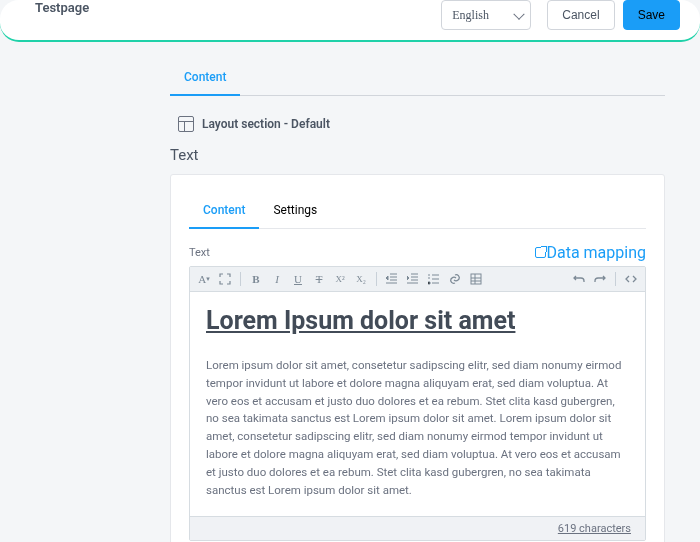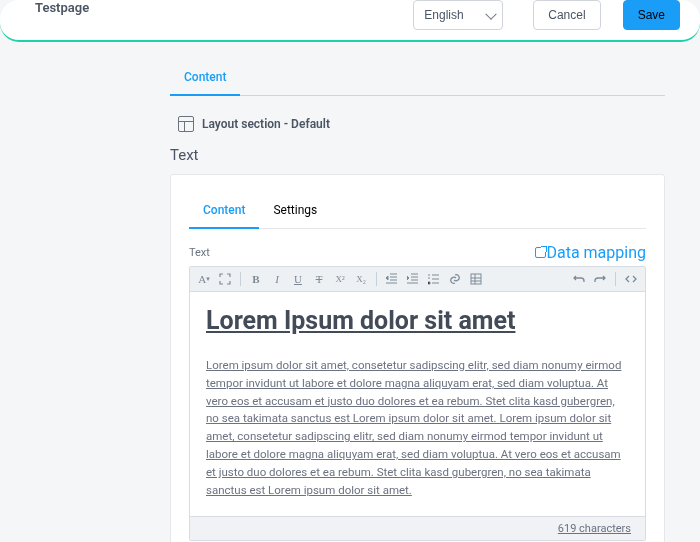--- a/index.html
+++ b/index.html
@@ -1,23 +1,23 @@
 <!DOCTYPE html>
 <html><head>
 <meta charset="utf-8">
 <style>
 * { box-sizing: border-box; margin: 0; padding: 0; }
 body { font-family: -apple-system, BlinkMacSystemFont, "Segoe UI", Roboto, sans-serif; background: #f4f6f8; color: #4b5563; font-size: 13px; width: 700px; }
 .header { background: #fff; height: 42px; display: flex; align-items: flex-start; padding: 0 20px 0 35px; border-bottom: 2px solid #1fd1a9; border-radius: 19px; }
 .page-title { font-size: 13px; font-weight: 600; color: #4b5563; flex: 0 0 auto; }
 .header-spacer { flex: 1; }
-.lang-select { border: 1px solid #d1d5db; border-radius: 4px; height: 30px; padding: 0 24px 0 10px; font-size: 12px; color: #4b5563; background: #fff; appearance: none; position: relative; min-width: 90px; }
+.lang-select { border: 1px solid #d1d5db; border-radius: 4px; height: 30px; padding: 0 24px 0 10px; font-size: 12px; color: #4b5563; background: #fff; appearance: none; position: relative; min-width: 90px; font-family: Liberation Serif, serif; }
 .select-wrap { position: relative; margin-right: 8px; }
 .select-wrap::after { content: ""; position: absolute; right: 8px; top: 50%; width: 7px; height: 7px; border-right: 1.5px solid #6b7280; border-bottom: 1.5px solid #6b7280; transform: translateY(-60%) rotate(45deg); pointer-events: none; }
-.btn { border: 1px solid #d1d5db; border-radius: 4px; height: 30px; padding: 0 14px; font-size: 12px; background: #fff; color: #4b5563; cursor: pointer; margin-left: 22px; }
+.btn { border: 1px solid #d1d5db; border-radius: 4px; height: 30px; padding: 0 14px; font-size: 12px; background: #fff; color: #4b5563; cursor: pointer; margin-left: 8px; }
 .btn-primary { background: #1a9df7; border-color: #1a9df7; color: #000000; }
 .content-area { padding: 18px 35px 30px; }
 .inner { max-width: 510px; margin: 0 0 0 135px; }
 .tabs { display: flex; border-bottom: 1px solid #d1d5db; margin-bottom: 20px; }
 .tab { padding: 10px 14px; font-size: 12px; color: #6b7280; cursor: pointer; border-bottom: 2px solid transparent; margin-bottom: -1px; }
 .tab.active { color: #1a9df7; border-bottom-color: #1a9df7; font-weight: 500; }
 .section-head { display: flex; align-items: center; gap: 8px; margin-bottom: 14px; margin-left: 8px; }
 .layout-icon { width: 16px; height: 16px; border: 1.5px solid #6b7280; border-radius: 2px; position: relative; flex-shrink: 0; }
 .layout-icon::before { content: ""; position: absolute; left: 0; right: 0; top: 4px; border-top: 1.5px solid #6b7280; }
 .layout-icon::after { content: ""; position: absolute; top: 4px; bottom: 0; left: 5px; border-left: 1.5px solid #6b7280; }
@@ -33,21 +33,21 @@
 .map-icon { width: 11px; height: 11px; border: 1.3px solid #1a9df7; border-radius: 2px; position: relative; }
 .map-icon::after { content: ""; position: absolute; right: -2px; top: -2px; width: 5px; height: 5px; border-top: 1.3px solid #1a9df7; border-right: 1.3px solid #1a9df7; background: #fff; transform: rotate(0); }
 .editor { border: 1px solid #d6dce1; border-radius: 2px; }
 .toolbar { background: #eef1f4; border-bottom: 1px solid #d6dce1; padding: 5px 8px; display: flex; align-items: center; gap: 9px; }
 .tb-icon { width: 12px; height: 12px; color: #7d8a96; display: inline-flex; align-items: center; justify-content: center; font-size: 11px; cursor: pointer; font-family: Georgia, serif; }
 .tb-icon svg { width: 12px; height: 12px; }
 .tb-spacer { flex: 1; }
 .tb-sep { width: 1px; height: 14px; background: #c8d0d8; }
 .editor-body { padding: 14px 16px 16px; }
 .editor-body h2 { font-size: 25px; font-weight: 700; color: #424b57; margin-bottom: 22px; text-decoration: underline; }
-.editor-body p { font-size: 11.5px; color: #6b7280; line-height: 1.55; text-decoration: underline; }
+.editor-body p { font-size: 11.5px; color: #6b7280; line-height: 1.55; }
 .editor-footer { background: #f0f2f5; border-top: 1px solid #d6dce1; padding: 5px 14px; text-align: right; font-size: 11px; color: #6b7280; text-decoration: underline; }
 </style>
 </head>
 <body>
 
 <div class="header">
   <div class="page-title">Testpage</div>
   <div class="header-spacer"></div>
   <div class="select-wrap">
     <select class="lang-select">

